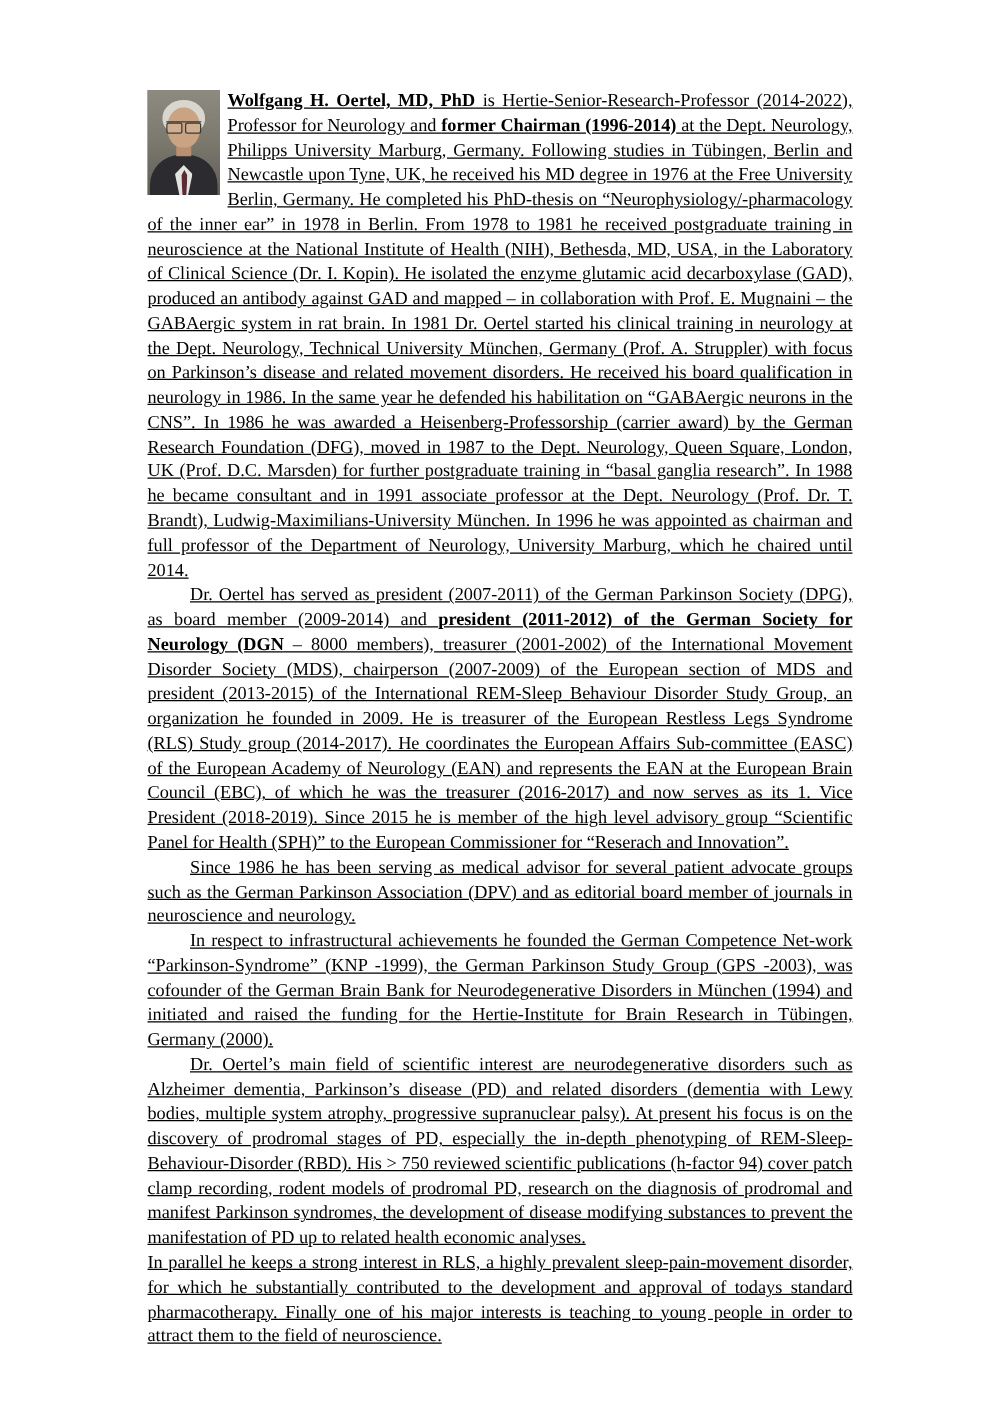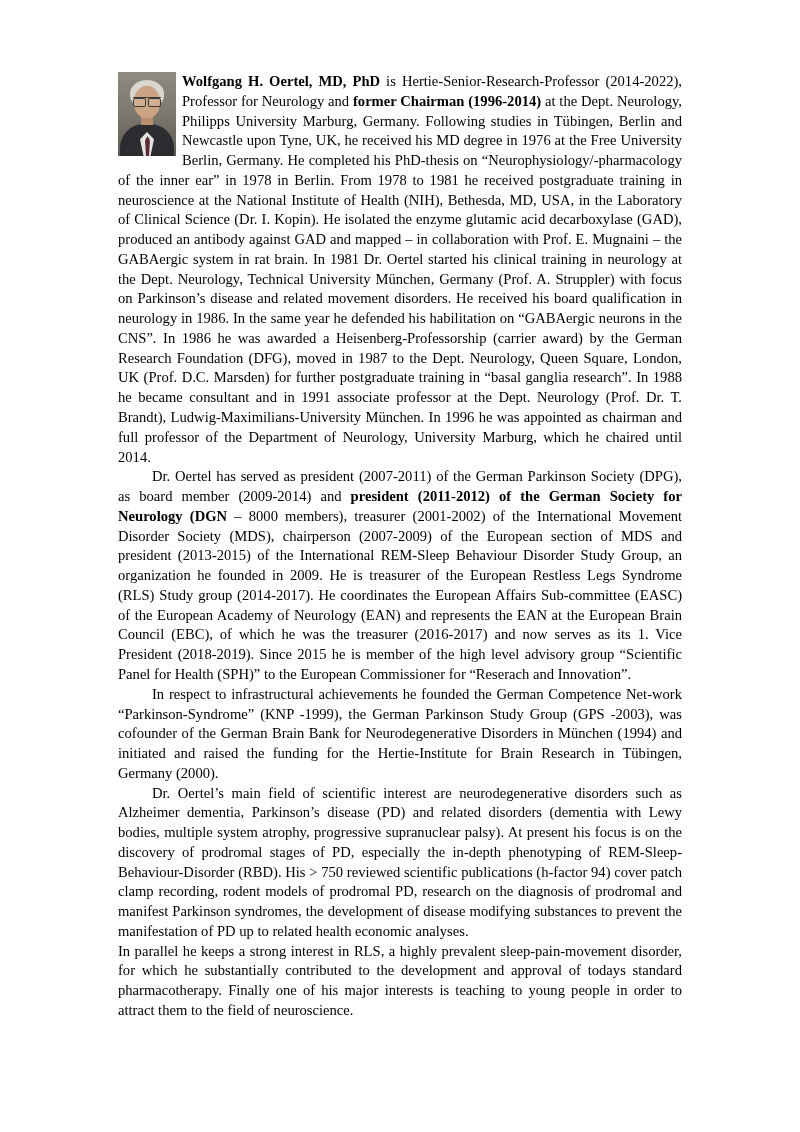--- a/index.html
+++ b/index.html
@@ -96,20 +96,21 @@
     width: 12px; height: 12px;
     background: #b98f70;
   }
 
   p {
     margin: 0;
     text-align: justify;
     font-size: 14.6px;
     line-height: 1.355;
     hyphens: none;
+    text-decoration: underline;
   }
   p.indent {
     text-indent: 34px;
   }
   p.noindent {
     text-indent: 0;
   }
   b { font-weight: bold; }
 </style>
 </head>
@@ -124,18 +125,19 @@
     <div class="shirt"></div>
     <div class="tie"></div>
     <div class="hair"></div>
     <div class="face"></div>
     <div class="glasses"></div>
   </div>
 
   <div id="body-text">
       <p class="noindent"><b>Wolfgang H. Oertel, MD, PhD</b><span> is Hertie-Senior-Research-Professor (2014-2022), Professor for Neurology and </span><b>former Chairman (1996-2014)</b><span> at the Dept. Neurology, Philipps University Marburg, Germany. Following studies in Tübingen, Berlin and Newcastle upon Tyne, UK, he received his MD degree in 1976 at the Free University Berlin, Germany. He completed his PhD-thesis on “Neurophysiology/-pharmacology of the inner ear” in 1978 in Berlin. From 1978 to 1981 he received postgraduate training in neuroscience at the National Institute of Health (NIH), Bethesda, MD, USA, in the Laboratory of Clinical Science (Dr. I. Kopin). He isolated the enzyme glutamic acid decarboxylase (GAD), produced an antibody against GAD and mapped – in collaboration with Prof. E. Mugnaini – the GABAergic system in rat brain. In 1981 Dr. Oertel started his clinical training in neurology at the Dept. Neurology, Technical University München, Germany (Prof. A. Struppler) with focus on Parkinson’s disease and related movement disorders. He received his board qualification in neurology in 1986. In the same year he defended his habilitation on “GABAergic neurons in the CNS”. In 1986 he was awarded a Heisenberg-Professorship (carrier award) by the German Research Foundation (DFG), moved in 1987 to the Dept. Neurology, Queen Square, London, UK (Prof. D.C. Marsden) for further postgraduate training in “basal ganglia research”. In 1988 he became consultant and in 1991 associate professor at the Dept. Neurology (Prof. Dr. T. Brandt), Ludwig-Maximilians-University München. In 1996 he was appointed as chairman and full professor of the Department of Neurology, University Marburg, which he chaired until 2014.</span></p>
       <p class="indent"><span>Dr. Oertel has served as president (2007-2011) of the German Parkinson Society (DPG), as board member (2009-2014) and </span><b>president (2011-2012) of the German Society for Neurology (DGN</b><span> – 8000 members), treasurer (2001-2002) of the International Movement Disorder Society (MDS), chairperson (2007-2009) of the European section of MDS and president (2013-2015) of the International REM-Sleep Behaviour Disorder Study Group, an organization he founded in 2009. He is treasurer of the European Restless Legs Syndrome (RLS) Study group (2014-2017). He coordinates the European Affairs Sub-committee (EASC) of the European Academy of Neurology (EAN) and represents the EAN at the European Brain Council (EBC), of which he was the treasurer (2016-2017) and now serves as its 1. Vice President (2018-2019). Since 2015 he is member of the high level advisory group “Scientific Panel for Health (SPH)” to the European Commissioner for “Reserach and Innovation”.</span></p>
+      <p class="indent"><span>Since 1986 he has been serving as medical advisor for several patient advocate groups such as the German Parkinson Association (DPV) and as editorial board member of journals in neuroscience and neurology.</span></p>
       <p class="indent"><span>In respect to infrastructural achievements he founded the German Competence Net-work “Parkinson-Syndrome” (KNP -1999), the German Parkinson Study Group (GPS -2003), was cofounder of the German Brain Bank for Neurodegenerative Disorders in München (1994) and initiated and raised the funding for the Hertie-Institute for Brain Research in Tübingen, Germany (2000).</span></p>
       <p class="indent"><span>Dr. Oertel’s main field of scientific interest are neurodegenerative disorders such as Alzheimer dementia, Parkinson’s disease (PD) and related disorders (dementia with Lewy bodies, multiple system atrophy, progressive supranuclear palsy). At present his focus is on the discovery of prodromal stages of PD, especially the in-depth phenotyping of REM-Sleep-Behaviour-Disorder (RBD). His &gt; 750 reviewed scientific publications (h-factor 94) cover patch clamp recording, rodent models of prodromal PD, research on the diagnosis of prodromal and manifest Parkinson syndromes, the development of disease modifying substances to prevent the manifestation of PD up to related health economic analyses.</span></p>
       <p class="noindent"><span>In parallel he keeps a strong interest in RLS, a highly prevalent sleep-pain-movement disorder, for which he substantially contributed to the development and approval of todays standard pharmacotherapy. Finally one of his major interests is teaching to young people in order to attract them to the field of neuroscience.</span></p>
     </div>
 
 </div>
 
 </body></html>

